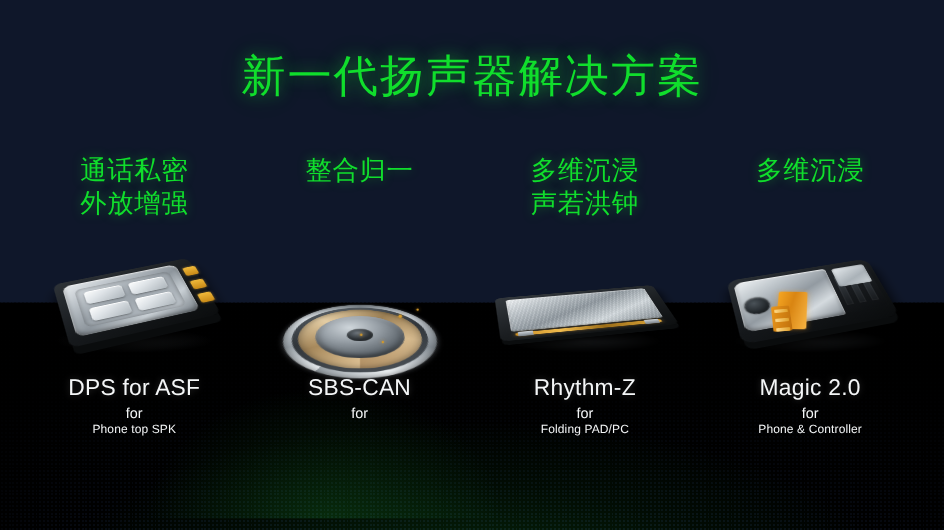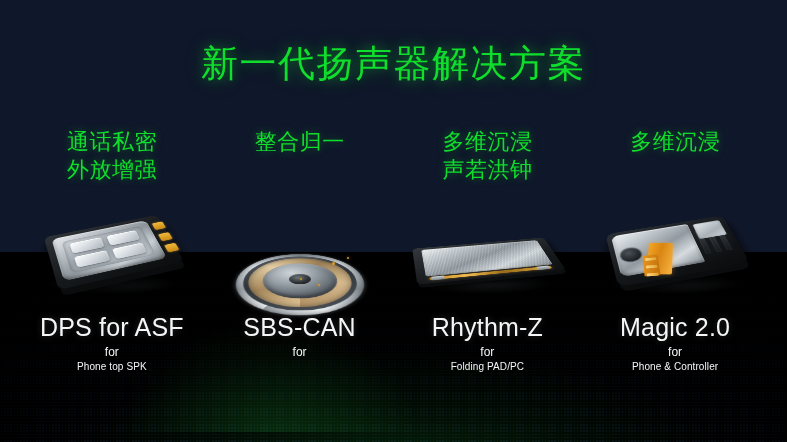--- a/index.html
+++ b/index.html
@@ -382,21 +382,21 @@
 
   
   .caption {
     margin-top: 16px;
     text-align: center;
     color: #f4f6f7;
     line-height: 1.26;
   }
   .cap-main {
     display: block;
-    font-size: 25px;
+    font-size: 19px;
     letter-spacing: 0.2px;
     text-shadow: 0 0 6px rgba(255,255,255,0.18);
   }
   .cap-for {
     display: block;
     font-size: 12px;
     margin-top: 1px;
   }
   .cap-sub {
     display: block;

